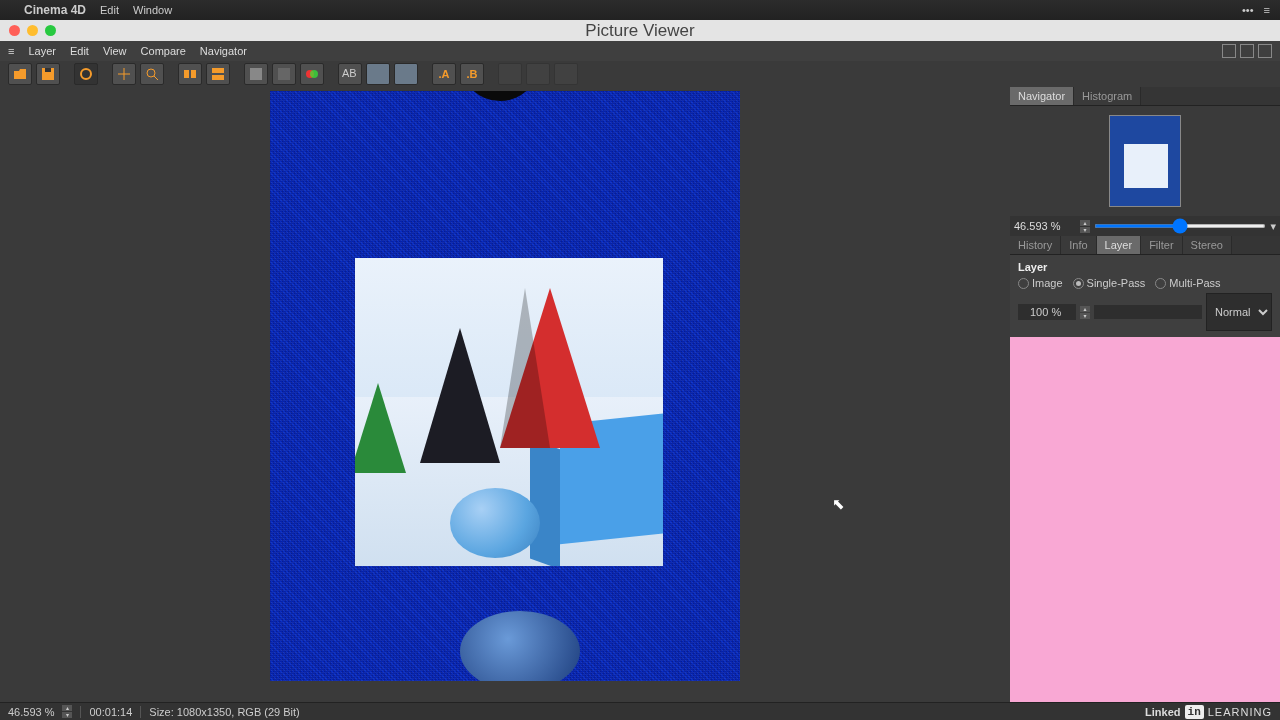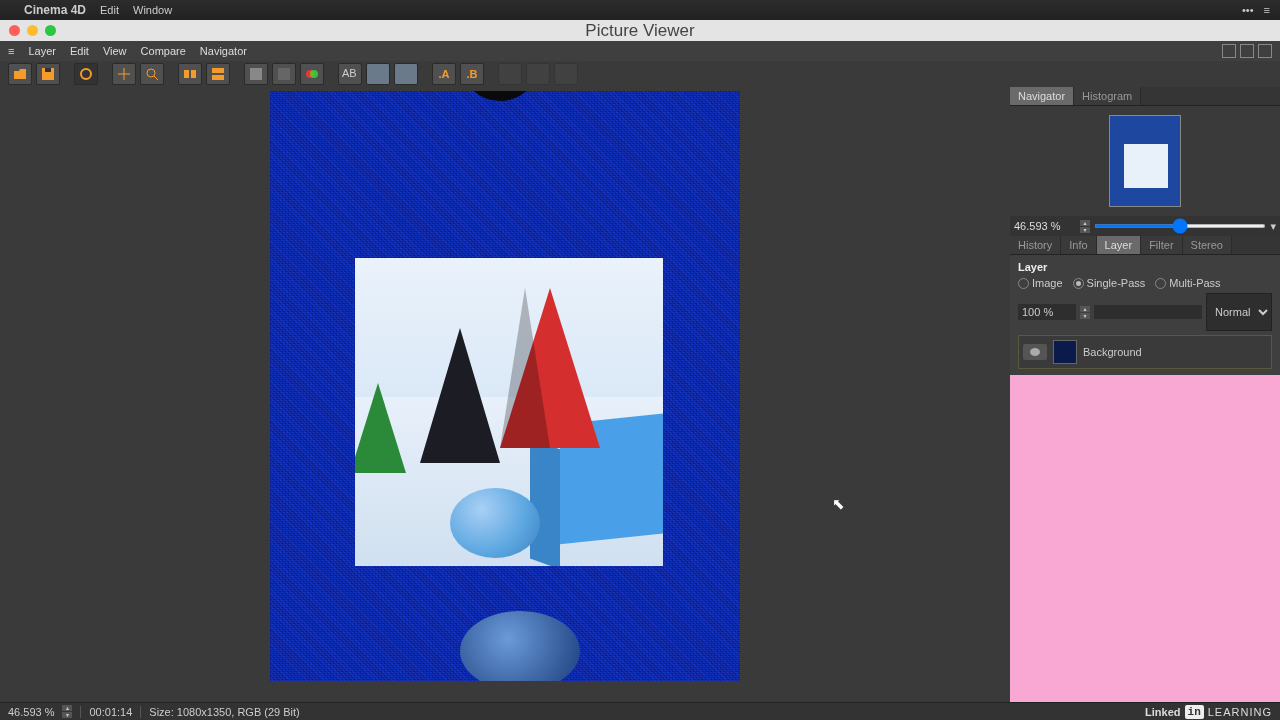--- a/index.html
+++ b/index.html
@@ -66,21 +66,21 @@
 .spin div { width:10px; height:6px; background:#555; font-size:6px; line-height:6px; text-align:center; }
 
 .tabs2 { display:flex; background:#353535; }
 .section { padding:6px 8px; background:#3f3f3f; }
 .section .hdr { font-weight:700; margin-bottom:4px; color:#eee; }
 .radio-row { display:flex; gap:10px; margin-bottom:4px; }
 .radio-row label { display:flex; gap:3px; align-items:flex-end; }
 .radio { width:11px; height:11px; border-radius:50%; border:1px solid #888; display:inline-flex; align-items:center; justify-content:center; }
 .radio.sel::after{content:"";width:5px;height:5px;border-radius:50%;background:#bbb;}
 .opa-row { display:flex; gap:4px; align-items:center; }
-.opa-row .val { width:58px; background:#2e2e2e; padding:2px 4px; }
+.opa-row .val { width:58px; background:#2e2e2e; padding:2px 12px; }
 .opa-row .slider { flex:1; height:14px; background:#2e2e2e; }
 .opa-row select { background:#2e2e2e; border:1px solid #222; color:#ccc; padding:11px 4px; }
 .layer-row { display:flex; align-items:center; gap:6px; padding:4px; border:1px solid #5a5a3a; background:#3a3a3a; margin-top:4px; }
 .eye { width:24px; height:16px; background:#555; border-radius:2px; position:relative; }
 .eye::after{content:"";position:absolute;left:7px;top:4px;width:10px;height:8px;border-radius:50%;background:#aaa;}
 .layer-thumb { width:24px; height:24px; background:#0a1a4a; border:1px solid #666; }
 
 
 .statusbar { height:18px; background:#333; display:flex; align-items:center; padding:0 8px; gap:8px; border-top:1px solid #222; }
 .statusbar .seg { color:#ccc; }
@@ -271,25 +271,20 @@
       </div>
       <div class="opa-row">
         <div class="val">100 %</div>
         <div class="spin">
             <div>▴</div>
             <div>▾</div>
           </div>
         <div class="slider"></div>
         <select><option>Normal</option></select>
       </div>
-      <div class="layer-row">
-        <div class="eye"></div>
-        <div class="layer-thumb"></div>
-        <span>Background</span>
-      </div>
     </div>
   </div>
 </div>
 
 <div class="statusbar">
   <span class="seg">46.593 %</span>
   <div class="spin">
       <div>▴</div>
       <div>▾</div>
     </div>

